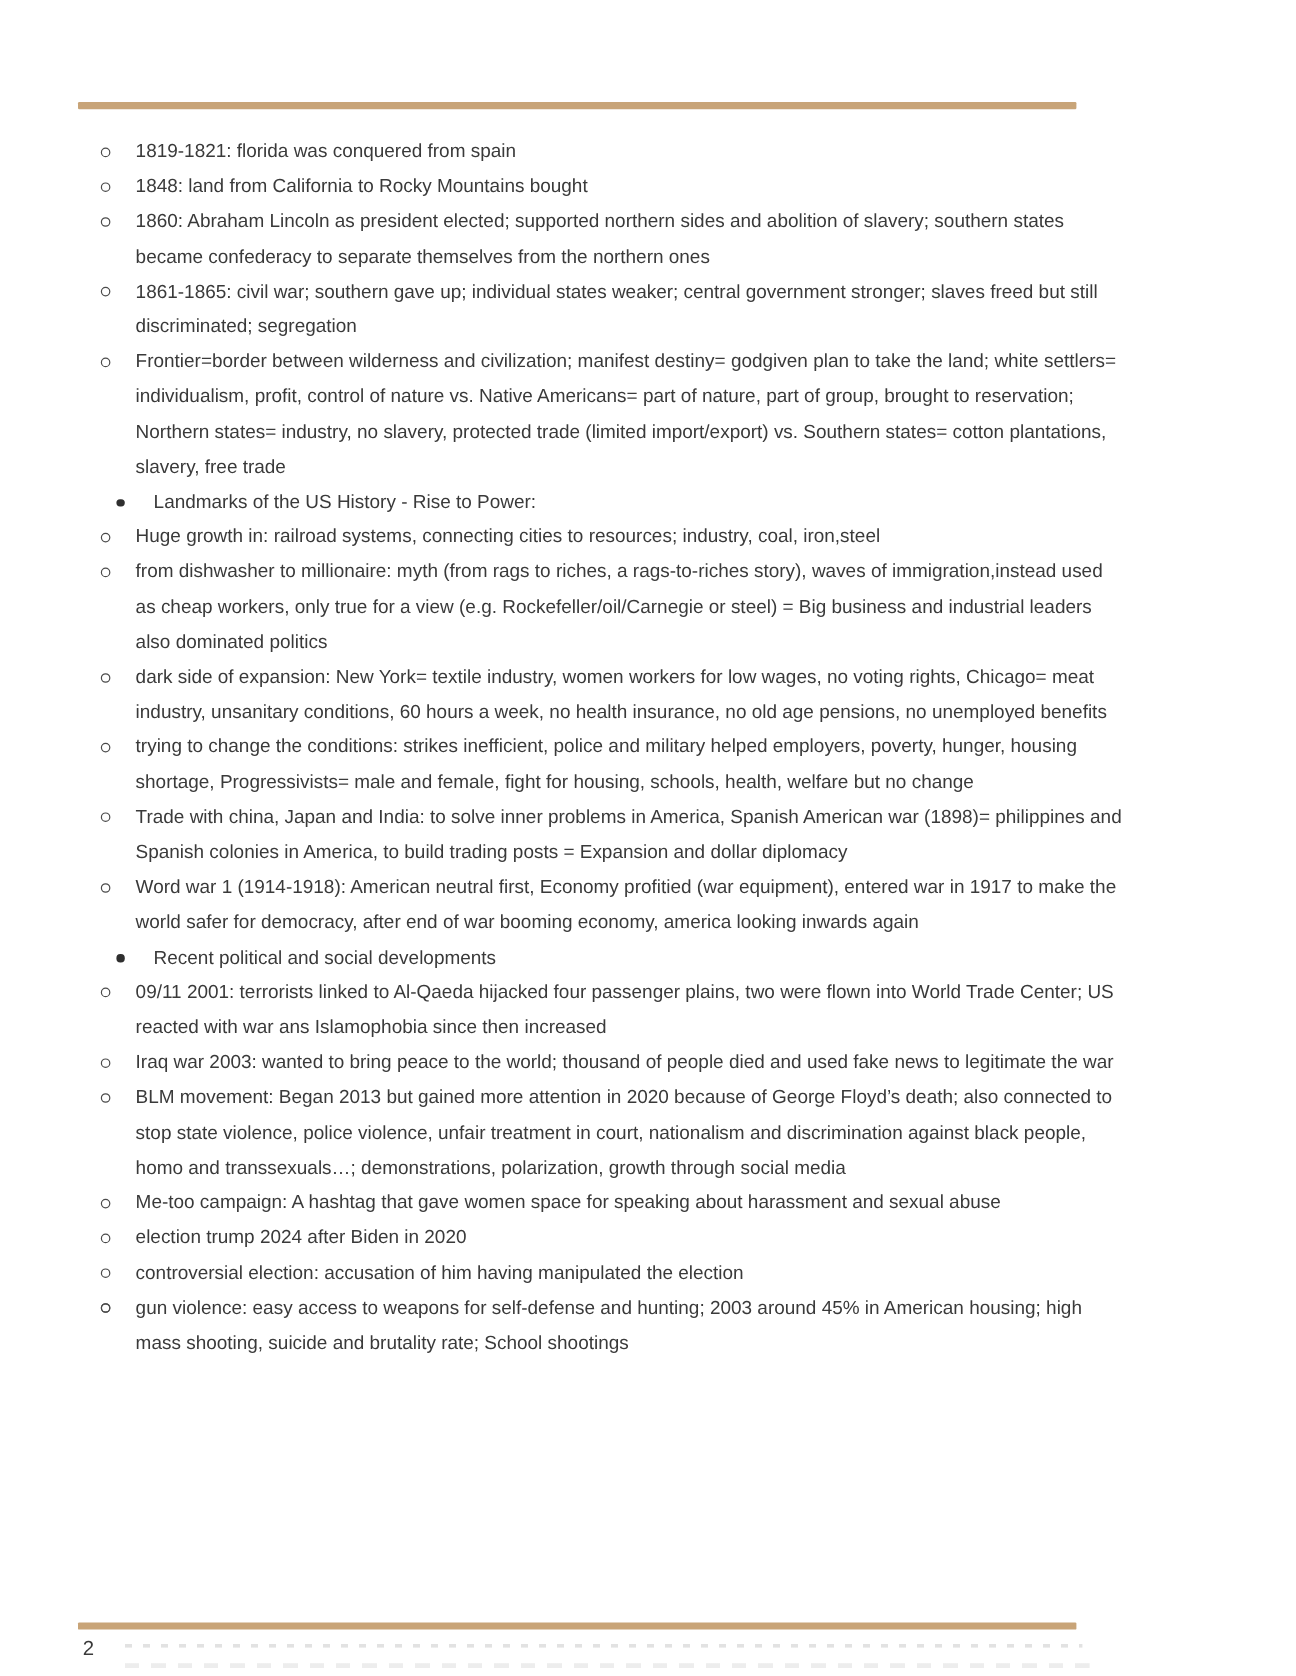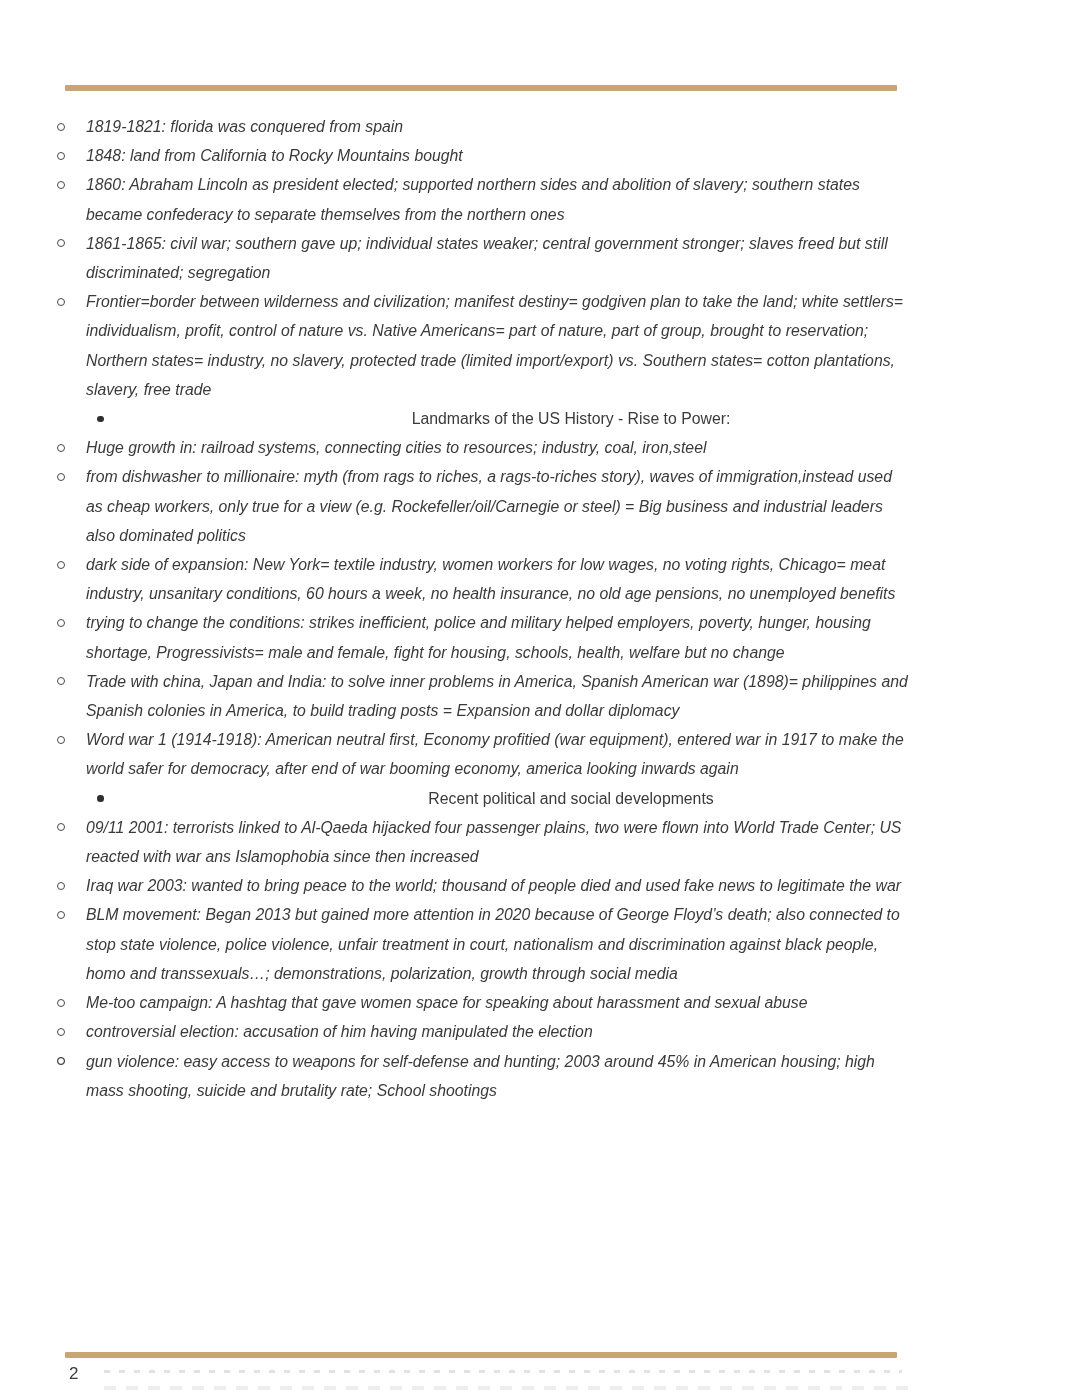--- a/index.html
+++ b/index.html
@@ -20,36 +20,34 @@
 
   .content {
     position: absolute; top: 112px; left: 0; width: 1080px;
     font-size: 15.8px; line-height: 29.2px;
     color: var(--text, #3a3a3a);
   }
 
   ul.l2-list { margin: 0; padding: 0; list-style: none; }
   li.l2-item {
     position: relative;
-    margin-left: 86px;
+    margin-left: 113px;
     width: 824px;
-    font-style: italic;
   }
   li.l2-item .circle-marker {
     position: absolute; left: -29px; top: 10.5px;
     width: 8px; height: 8px; box-sizing: border-box;
     border: 1.4px solid #4a4a4a; border-radius: 50%;
     background: transparent;
   }
 
   .l1-item {
     position: relative;
     margin-left: 128px;
     width: 886px;
-    text-align: center;
   }
   .l1-item .disc-marker {
     position: absolute; left: -31px; top: 11.5px;
     width: 6.5px; height: 6.5px;
     background: #2f2f2f; border-radius: 50%;
   }
 
   .page-number {
     position: absolute; left: 69px; top: 1363px;
     font-size: 17px; line-height: 22px; color: #3a3a3a;
@@ -87,20 +85,21 @@
         <li class="l2-item"><span class="circle-marker"></span><span>trying to change the conditions: strikes inefficient, police and military helped employers, poverty, hunger, housing shortage, Progressivists= male and female, fight for housing, schools, health, welfare but no change</span></li>
         <li class="l2-item"><span class="circle-marker"></span><span>Trade with china, Japan and India: to solve inner problems in America, Spanish American war (1898)= philippines and Spanish colonies in America, to build trading posts = Expansion and dollar diplomacy</span></li>
         <li class="l2-item"><span class="circle-marker"></span><span>Word war 1 (1914-1918): American neutral first, Economy profitied (war equipment), entered war in 1917 to make the world safer for democracy, after end of war booming economy, america looking inwards again</span></li>
       </ul>
       <div class="l1-item"><span class="disc-marker"></span><span>Recent political and social developments</span></div>
       <ul class="l2-list">
         <li class="l2-item"><span class="circle-marker"></span><span>09/11 2001: terrorists linked to Al-Qaeda hijacked four passenger plains, two were flown into World Trade Center; US reacted with war ans Islamophobia since then increased</span></li>
         <li class="l2-item"><span class="circle-marker"></span><span>Iraq war 2003: wanted to bring peace to the world; thousand of people died and used fake news to legitimate the war</span></li>
         <li class="l2-item"><span class="circle-marker"></span><span>BLM movement: Began 2013 but gained more attention in 2020 because of George Floyd’s death; also connected to stop state violence, police violence, unfair treatment in court, nationalism and discrimination against black people, homo and transsexuals…; demonstrations, polarization, growth through social media</span></li>
         <li class="l2-item"><span class="circle-marker"></span><span>Me-too campaign: A hashtag that gave women space for speaking about harassment and sexual abuse</span></li>
+        <li class="l2-item"><span class="circle-marker"></span><span>election trump 2024 after Biden in 2020</span></li>
         <li class="l2-item"><span class="circle-marker"></span><span>controversial election: accusation of him having manipulated the election</span></li>
         <li class="l2-item"><span class="circle-marker"></span></li>
         <li class="l2-item"><span class="circle-marker"></span><span>gun violence: easy access to weapons for self-defense and hunting; 2003 around 45% in American housing; high mass shooting, suicide and brutality rate; School shootings</span></li>
       </ul>
     </div>
 
   <div class="rule bottom"></div>
   <div class="page-number">2</div>
   <div class="edge-dots row1"></div>
   <div class="edge-dots row2"></div>

